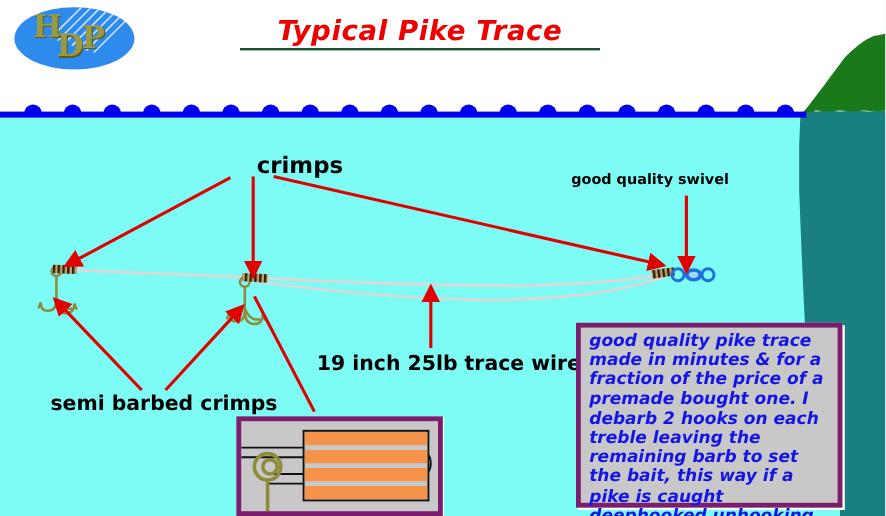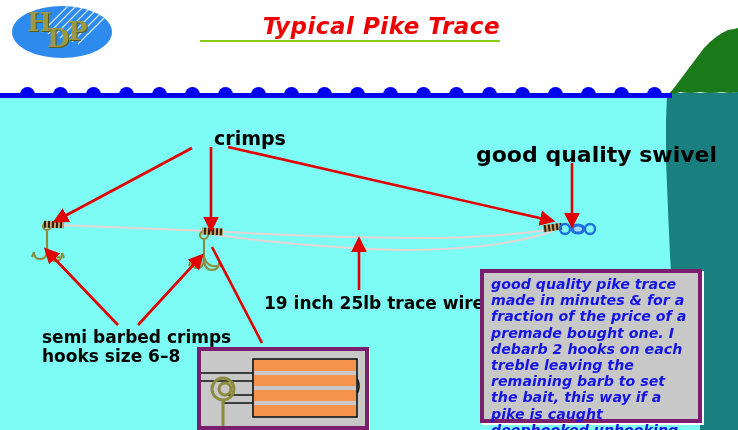--- a/index.html
+++ b/index.html
@@ -17,32 +17,32 @@
 
   
   #logo{position:absolute;left:12px;top:6px;width:100px;height:52px;}
   #logo-ellipse{position:absolute;left:0;top:0;width:100px;height:52px;
         background:#2E8BEE;border-radius:50%;}
   #logo-letters{position:absolute;left:0;top:0;width:100px;height:52px;}
 
   
   #title{position:absolute;left:200px;top:13px;width:300px;
         color:#EE0000;font-size:23px;font-weight:bold;font-style:italic;
-        text-align:right;letter-spacing:.5px;
-        border-bottom:2px solid #84cc16;padding-bottom:1px;
+        text-align:center;letter-spacing:.5px;
+        border-bottom:2px solid #14532d;padding-bottom:1px;
         font-family:"DejaVu Sans",sans-serif;white-space:nowrap;}
 
   
   #rig{position:absolute;left:0;top:0;width:738px;height:430px;}
 
   
   .lbl{position:absolute;color:#000000;font-weight:bold;
        font-family:"DejaVu Sans",sans-serif;line-height:1.12;white-space:nowrap;}
   #lbl-crimps{left:188px;top:128px;font-size:19px;margin-left:26px;}
-  #lbl-swivel{left:476px;top:143px;font-size:22px;}
+  #lbl-swivel{left:476px;top:143px;font-size:12px;}
   #lbl-trace{left:264px;top:294px;font-size:17px;}
   #lbl-hooks{left:42px;top:328px;font-size:17px;white-space:normal;width:190px;}
 
   
   #inset{position:absolute;left:197px;top:347px;width:172px;height:83px;
       background:#C8C8C8;border:4px solid #7B1E6E;box-sizing:border-box;
       box-shadow:1px 1px 0 #ffffff;}
   #inset svg{display:block;}
 
   
@@ -201,21 +201,20 @@
 
       <line x1="262" y1="343" x2="212" y2="247" marker-end="none"></line>
     </g>
   </svg>
 
   <div class="lbl" id="lbl-crimps">crimps</div>
   <div class="lbl" id="lbl-swivel">good quality swivel</div>
   <div class="lbl" id="lbl-trace">19 inch 25lb trace wire</div>
   <div class="lbl" id="lbl-hooks">
     <span>semi barbed crimps</span><br>
-    <span>hooks size 6–8</span>
   </div>
 
   <div id="inset">
     <svg viewBox="0 0 164 75" width="164" height="75">
 
       <g stroke="#101010" stroke-width="1.6" fill="none">
         <line x1="0" y1="22" x2="150" y2="22"></line>
         <line x1="0" y1="30" x2="150" y2="30"></line>
         <line x1="22" y1="44" x2="150" y2="44"></line>
         <line x1="22" y1="52" x2="150" y2="52"></line>

